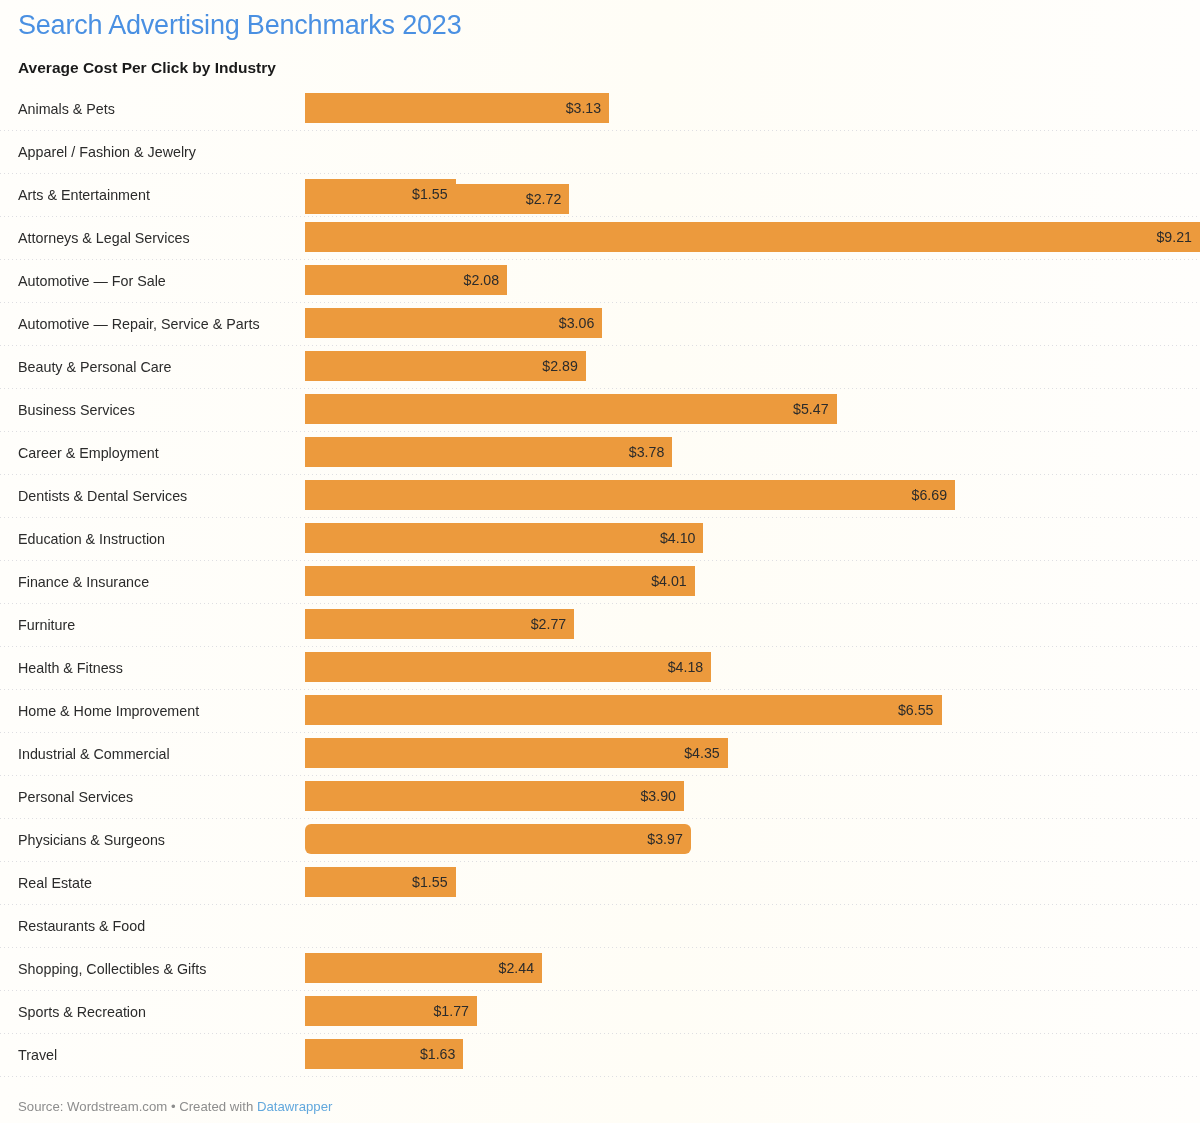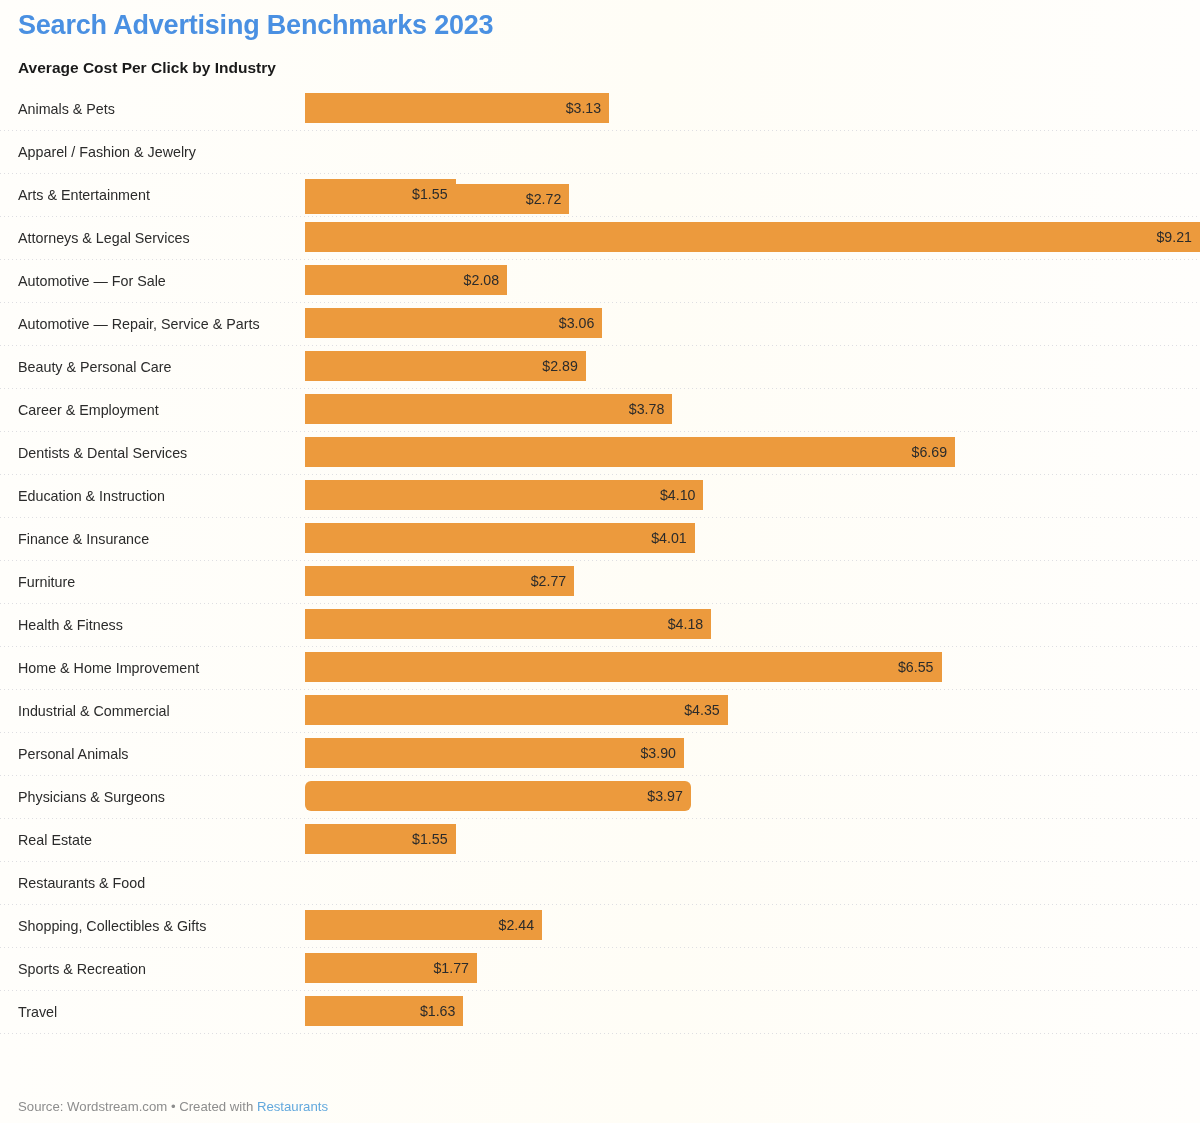--- a/index.html
+++ b/index.html
@@ -19,21 +19,21 @@
     background: linear-gradient(to right, #fffefb 0%, #fffdf6 55%, #fffefc 100%);
     overflow: hidden;
   }
 
   
   .chart-title {
     position: absolute;
     left: 18px;
     top: 8px;
     font-size: 27px;
-    font-weight: bold;
+    font-weight: normal;
     color: #4a90e2;
     letter-spacing: -0.2px;
     line-height: 34px;
     white-space: nowrap;
   }
 
   .chart-subtitle {
     position: absolute;
     left: 18px;
     top: 58px;
@@ -190,20 +190,29 @@
       <div class="bar-row">
         <div class="row-label">Beauty &amp; Personal Care</div>
         <div class="bar-track">
           <div class="bar" style="width: 280.841px; background: rgb(236, 154, 61);">
             <span class="bar-value">$2.89</span>
           </div>
         </div>
         <div class="row-gridline"></div>
       </div>
       <div class="bar-row">
+        <div class="row-label">Business Services</div>
+        <div class="bar-track">
+          <div class="bar" style="width: 531.558px; background: rgb(236, 154, 61);">
+            <span class="bar-value">$5.47</span>
+          </div>
+        </div>
+        <div class="row-gridline"></div>
+      </div>
+      <div class="bar-row">
         <div class="row-label">Career &amp; Employment</div>
         <div class="bar-track">
           <div class="bar" style="width: 367.329px; background: rgb(236, 154, 61);">
             <span class="bar-value">$3.78</span>
           </div>
         </div>
         <div class="row-gridline"></div>
       </div>
       <div class="bar-row">
         <div class="row-label">Dentists &amp; Dental Services</div>
@@ -262,21 +271,21 @@
       <div class="bar-row">
         <div class="row-label">Industrial &amp; Commercial</div>
         <div class="bar-track">
           <div class="bar" style="width: 422.72px; background: rgb(236, 154, 61); padding-left: 23px;">
             <span class="bar-value">$4.35</span>
           </div>
         </div>
         <div class="row-gridline"></div>
       </div>
       <div class="bar-row">
-        <div class="row-label">Personal Animals</div>
+        <div class="row-label">Personal Services</div>
         <div class="bar-track">
           <div class="bar" style="width: 378.99px; background: rgb(236, 154, 61);">
             <span class="bar-value">$3.90</span>
           </div>
         </div>
         <div class="row-gridline"></div>
       </div>
       <div class="bar-row">
         <div class="row-label">Physicians &amp; Surgeons</div>
         <div class="bar-track">
@@ -322,16 +331,16 @@
         <div class="bar-track">
           <div class="bar" style="width: 158.398px; background: rgb(236, 154, 61);">
             <span class="bar-value">$1.63</span>
           </div>
         </div>
         <div class="row-gridline"></div>
       </div>
     </div>
 
   <div class="chart-footer">
-    <span>Source: Wordstream.com • Created with </span><a class="footer-link" href="#">Restaurants</a>
+    <span>Source: Wordstream.com • Created with </span><a class="footer-link" href="#">Datawrapper</a>
   </div>
 
 </div>
 
 </body></html>

